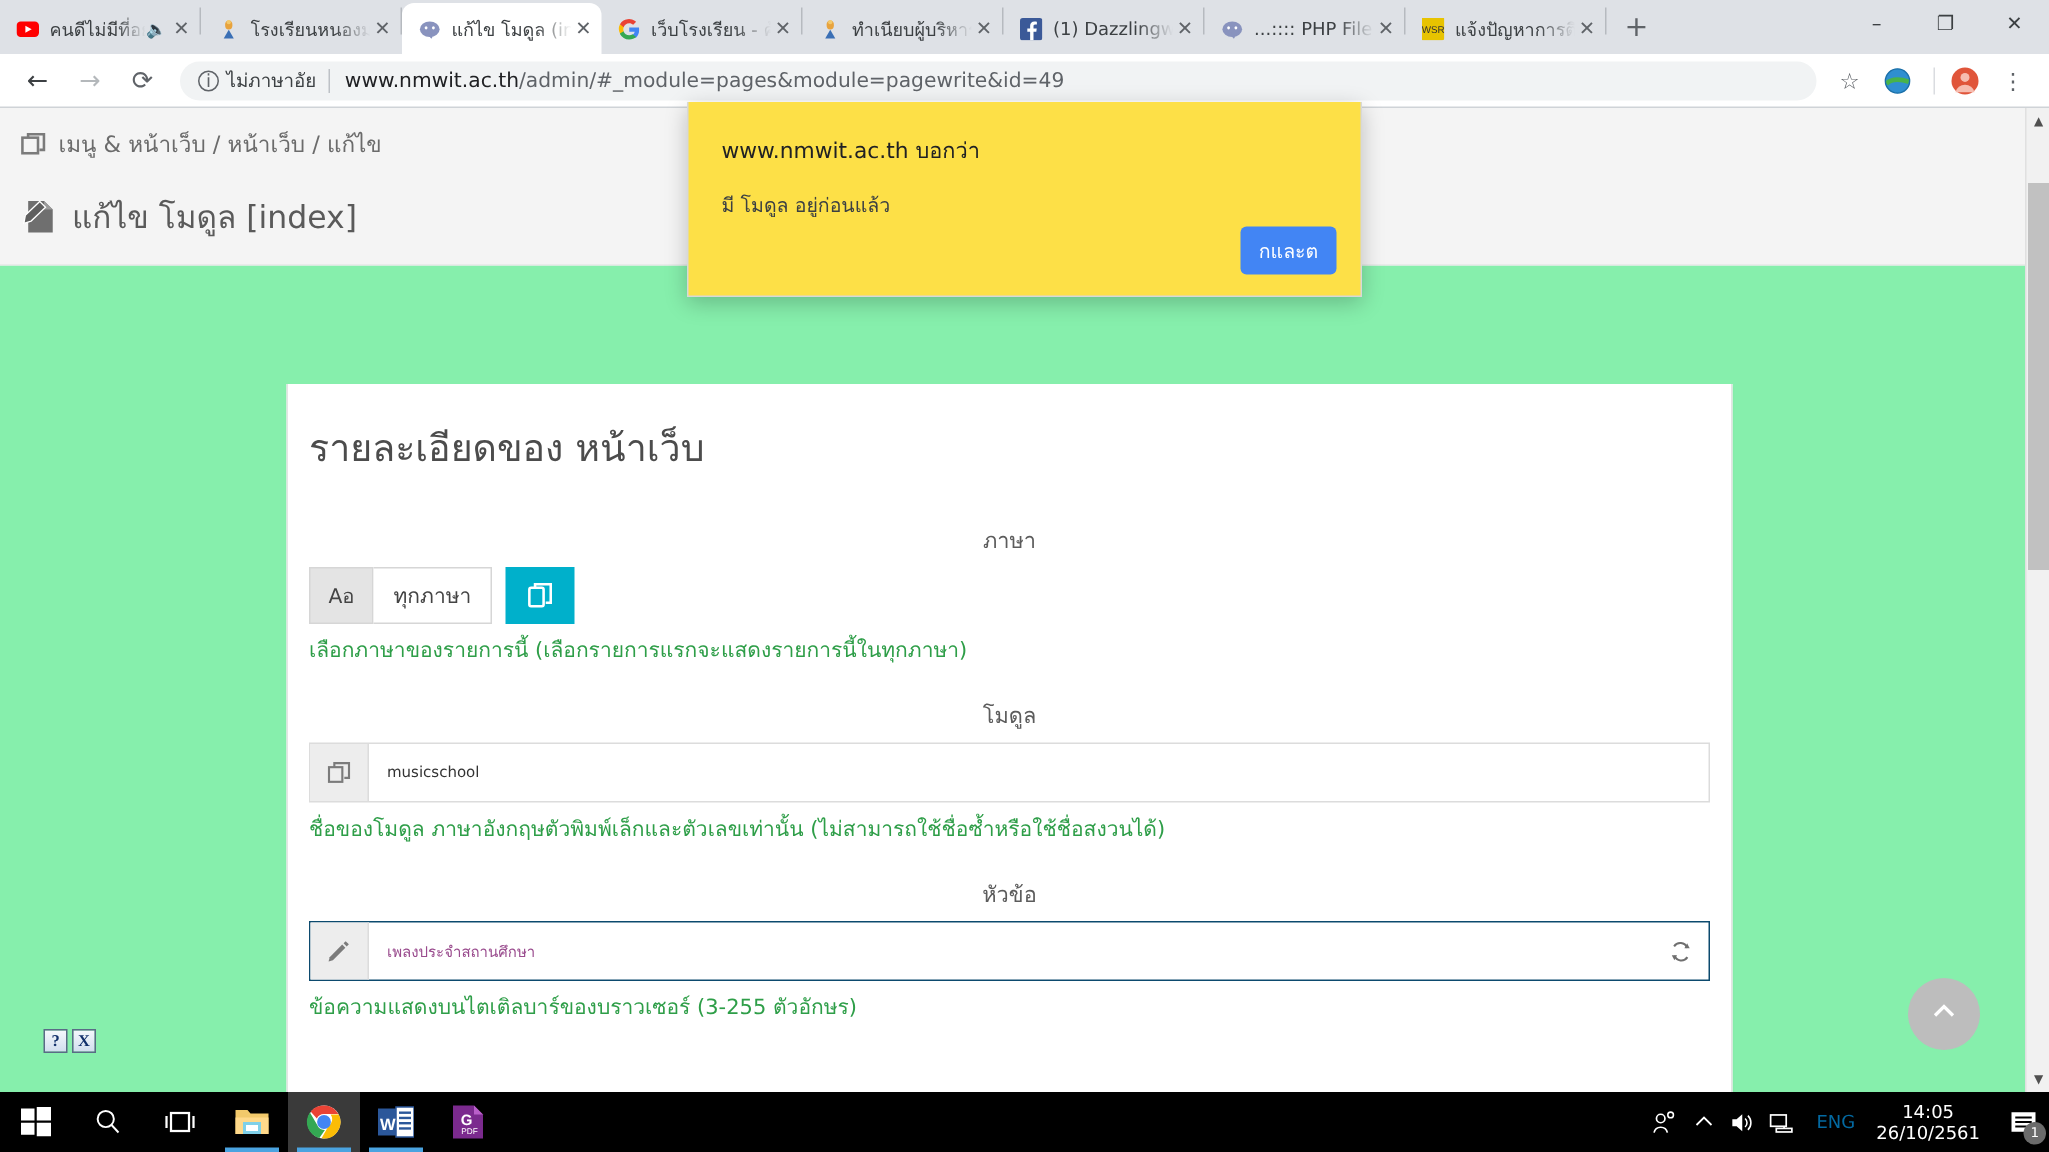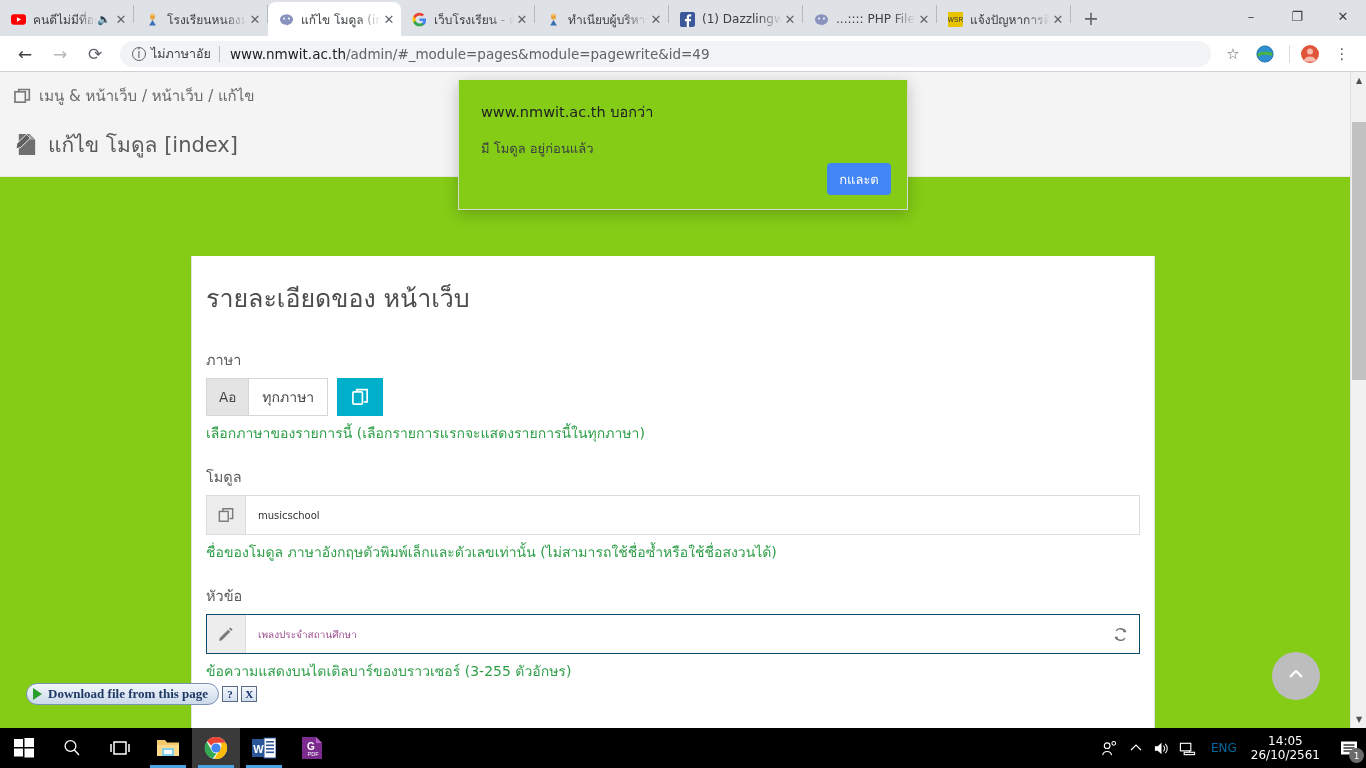--- a/index.html
+++ b/index.html
@@ -112,21 +112,21 @@
   .tb-icon {
     width: 28px; height: 28px; margin-right: 4px;
     display: flex; align-items: center; justify-content: center;
     font-size: 15px; color: #5f6368;
   }
   .tb-sep { width: 1px; height: 18px; background: #dadce0; margin: 0 6px; }
 
   
   .viewport {
     position: absolute; left: 0; top: 72px; width: 1366px; height: 656px;
-    background: #84cc16; overflow: hidden;
+    background: #86efac; overflow: hidden;
   }
   .page-head {
     background: #f4f4f4;
     height: 105px;
     padding: 12px 0 0 14px;
     border-bottom: 1px solid #eaeaea;
   }
   .breadcrumb {
     font-size: 15px; color: #6b6b6b; display: flex; align-items: center;
     height: 24px;
@@ -144,21 +144,21 @@
     border: 1px solid #e4e4e4;
     border-top: none;
     min-height: 530px;
     padding: 22px 14px 0 14px;
     box-shadow: 0 1px 2px rgba(0,0,0,0.05);
   }
   .card-title {
     font-size: 25px; color: #4c4c4c; font-weight: normal;
     margin: 0 0 30px 0; padding-left: 0;
   }
-  .field-label { font-size: 14.5px; color: #5c5c5c; margin-bottom: 7px; }
+  .field-label { font-size: 14.5px; color: #5c5c5c; margin-bottom: 7px; text-align: center; }
   .field-help { font-size: 14px; color: #2e9e48; margin-top: 6px; }
   .field-group { margin-bottom: 21px; }
 
   .btn-group { display: flex; align-items: stretch; height: 38px; }
   .btn-lang {
     min-width: 40px; padding: 0 12px;
     border: 1px solid #d6d6d6;
     background: #e4e4e4;
     display: flex; align-items: center; justify-content: center;
     font-size: 13.5px; color: #444;
@@ -245,27 +245,26 @@
     background: linear-gradient(to bottom, #f4f8fc, #d2deee);
     font-size: 11px; font-weight: bold; color: #12306b;
     display: flex; align-items: center; justify-content: center;
     font-family: "Liberation Serif", "DejaVu Serif", serif;
   }
 
   
   .jsdialog {
     position: absolute; left: 458px; top: 68px;
     width: 450px; height: 130px;
-    background: #84cc16;
+    background: #fde047;
     border: 1px solid #d8d8d8;
     border-top: none;
     box-shadow: 0 4px 14px rgba(0,0,0,0.22);
     z-index: 60;
     padding: 20px 22px 0 22px;
-    margin-top: 12px;
   }
   .jsdialog .dlg-title {
     font-size: 14.5px; color: #202124; margin-bottom: 15px;
   }
   .jsdialog .dlg-msg { font-size: 13px; color: #3c4043; }
   .jsdialog .dlg-ok {
     position: absolute; right: 16px; bottom: 14px;
     width: 64px; height: 32px; border-radius: 4px;
     background: #4285f4; color: #ffffff;
     font-size: 13px; display: flex; align-items: center; justify-content: center;
@@ -552,24 +551,20 @@
     </div>
   </div>
 
   <div class="vscroll">
     <div class="arrow">▲</div>
     <div class="thumb"></div>
     <div class="arrow bot">▼</div>
   </div>
 
   <div class="dlwidget">
-    <div class="dl-pill">
-      <span class="dl-play"></span>
-      <span>Download file from this page</span>
-    </div>
     <div class="dl-btn">?</div>
     <div class="dl-btn">X</div>
   </div>
 
   <div class="jsdialog">
     <div class="dlg-title">www.nmwit.ac.th บอกว่า</div>
     <div class="dlg-msg">มี โมดูล อยู่ก่อนแล้ว</div>
     <div class="dlg-ok">กและต</div>
   </div>
 

